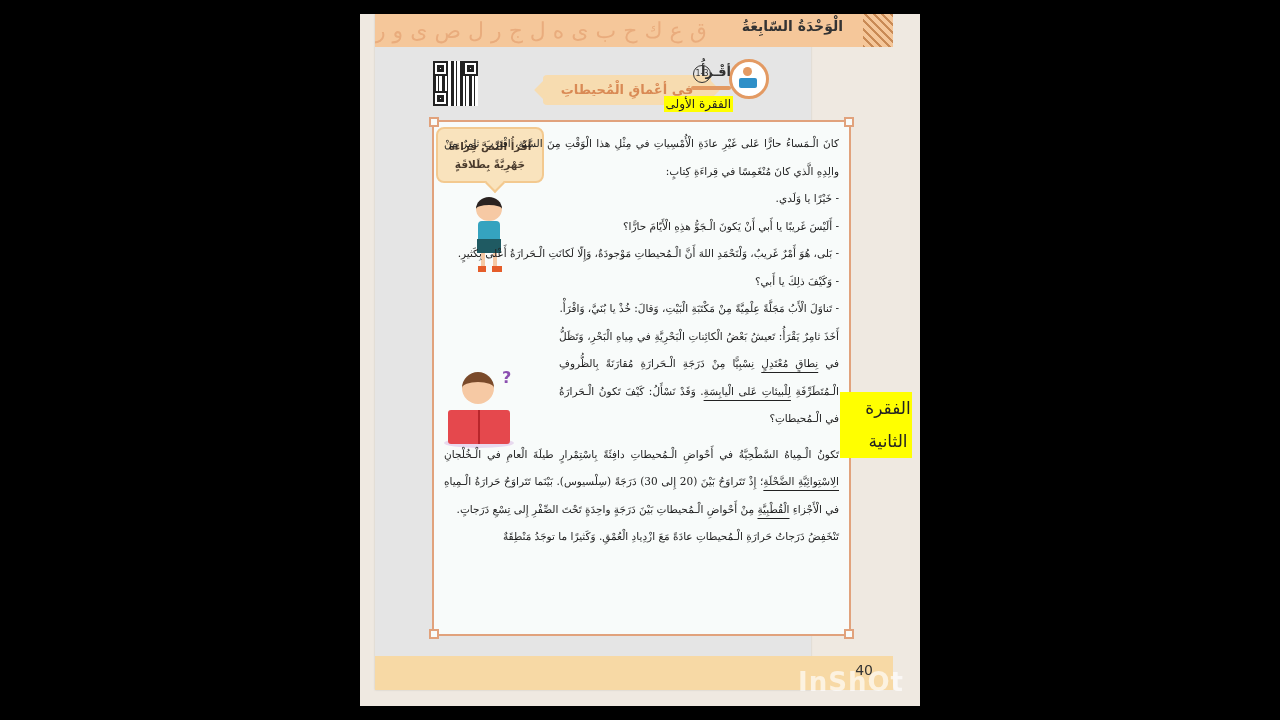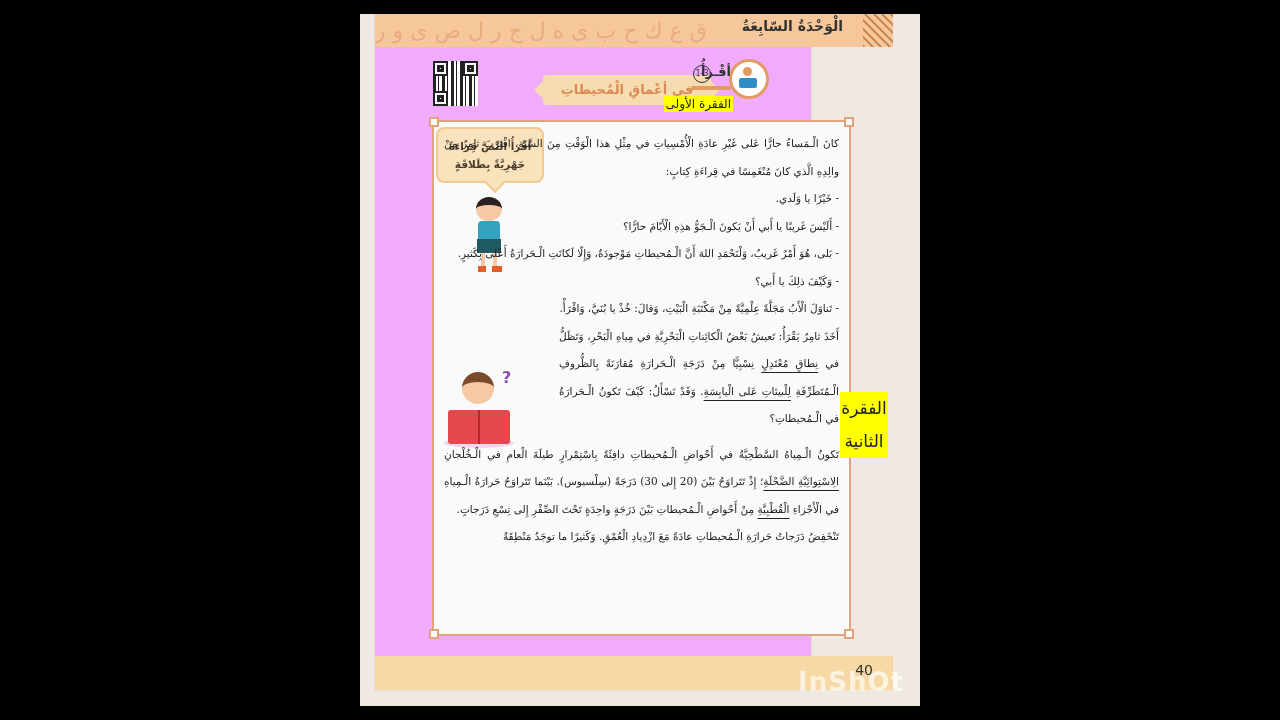--- a/index.html
+++ b/index.html
@@ -1,18 +1,18 @@
 <!DOCTYPE html>
 <html><head>
 <meta charset="utf-8">
 <style>
   html, body { margin:0; padding:0; }
   body { width:1280px; height:720px; background:#000; position:relative; overflow:hidden; font-family:"DejaVu Sans", sans-serif; }
   .page-frame { position:absolute; left:360px; top:14px; width:560px; height:692px; background:#efe9e1; }
-  .page { position:absolute; left:375px; top:14px; width:436px; height:676px; background:#f0abfc; box-shadow:0 0 2px rgba(0,0,0,.15); }
+  .page { position:absolute; left:375px; top:14px; width:436px; height:676px; background:#e5e5e5; box-shadow:0 0 2px rgba(0,0,0,.15); }
   .header-band { position:absolute; left:0; top:0; width:518px; height:33px; background:#f5c79a; overflow:hidden; }
   .header-band .deco { position:absolute; left:0; top:0; width:100%; height:100%; color:#e7a676; font-size:22px; font-family:"DejaVu Serif", serif; letter-spacing:14px; white-space:nowrap; line-height:33px; opacity:.8; }
   .header-stripes { position:absolute; right:0; top:0; width:30px; height:33px; background:repeating-linear-gradient(45deg,#c98a55 0 2px,#f5c79a 2px 6px); }
   .unit-title { position:absolute; right:46px; top:4px; font-size:14px; font-weight:bold; color:#333; direction:rtl; background:#f5c79a; padding:0 4px; }
   .qr { position:absolute; left:58px; top:47px; width:45px; height:45px; background:
       repeating-linear-gradient(90deg,#222 0 3px,#fff 3px 5px,#222 5px 6px,#fff 6px 9px),
       #222; }
   .qr::before,.qr::after { content:""; position:absolute; width:11px; height:11px; border:2px solid #222; background:#fff; box-shadow:inset 0 0 0 2px #fff, inset 0 0 0 5px #222; }
   .qr::before { left:0; top:0; } .qr::after { right:0; top:0; }
   .qr .corner { position:absolute; left:0; bottom:0; width:11px; height:11px; border:2px solid #222; background:#fff; box-shadow:inset 0 0 0 2px #fff, inset 0 0 0 5px #222; }
@@ -40,21 +40,21 @@
   .boy .head { position:absolute; left:18px; top:0; width:32px; height:32px; border-radius:50%; background:#f6c9a4; border-top:10px solid #7a4a2a; box-sizing:border-box; }
   .boy .q { position:absolute; left:58px; top:-4px; color:#8b4fb0; font-weight:bold; font-size:16px; }
   .boy .book { position:absolute; left:4px; top:38px; width:62px; height:34px; background:#e5484d; border-radius:3px; }
   .boy .book::after { content:""; position:absolute; left:30px; top:0; width:2px; height:34px; background:#b8262b; }
   .boy .base { position:absolute; left:0; top:66px; width:70px; height:10px; background:#e8d9ee; border-radius:50%; }
   .passage { position:absolute; right:10px; top:8px; width:395px; direction:rtl; text-align:justify; font-family:"DejaVu Serif", serif; font-size:10.5px; line-height:27.5px; color:#222; }
   .passage p { margin:0; }
   .passage .narrow { width:280px; }
   .passage .gap { height:8px; }
   .u { text-decoration:underline; text-underline-offset:5px; }
-  .hl-second { position:absolute; left:840px; top:392px; width:48px; background:#ffff00; font-size:17px; line-height:33px; text-align:center; color:#222; direction:rtl; }
+  .hl-second { position:absolute; left:840px; top:392px; width:48px; background:#ffff00; font-size:17px; line-height:33px; text-align:center; color:#222; direction:rtl;padding-left:24px; }
   .footer-band { position:absolute; left:0; top:642px; width:518px; height:34px; background:#f7d9a5; }
   .page-num { position:absolute; right:20px; top:6px; font-size:14px; font-weight:normal; color:#333; }
   .watermark { position:absolute; left:798px; top:667px; font-size:26px; font-weight:bold; color:rgba(255,255,255,.65); letter-spacing:1px; }
 </style>
 </head>
 <body>
 
 <div class="page-frame"></div>
 
 <div class="page">

